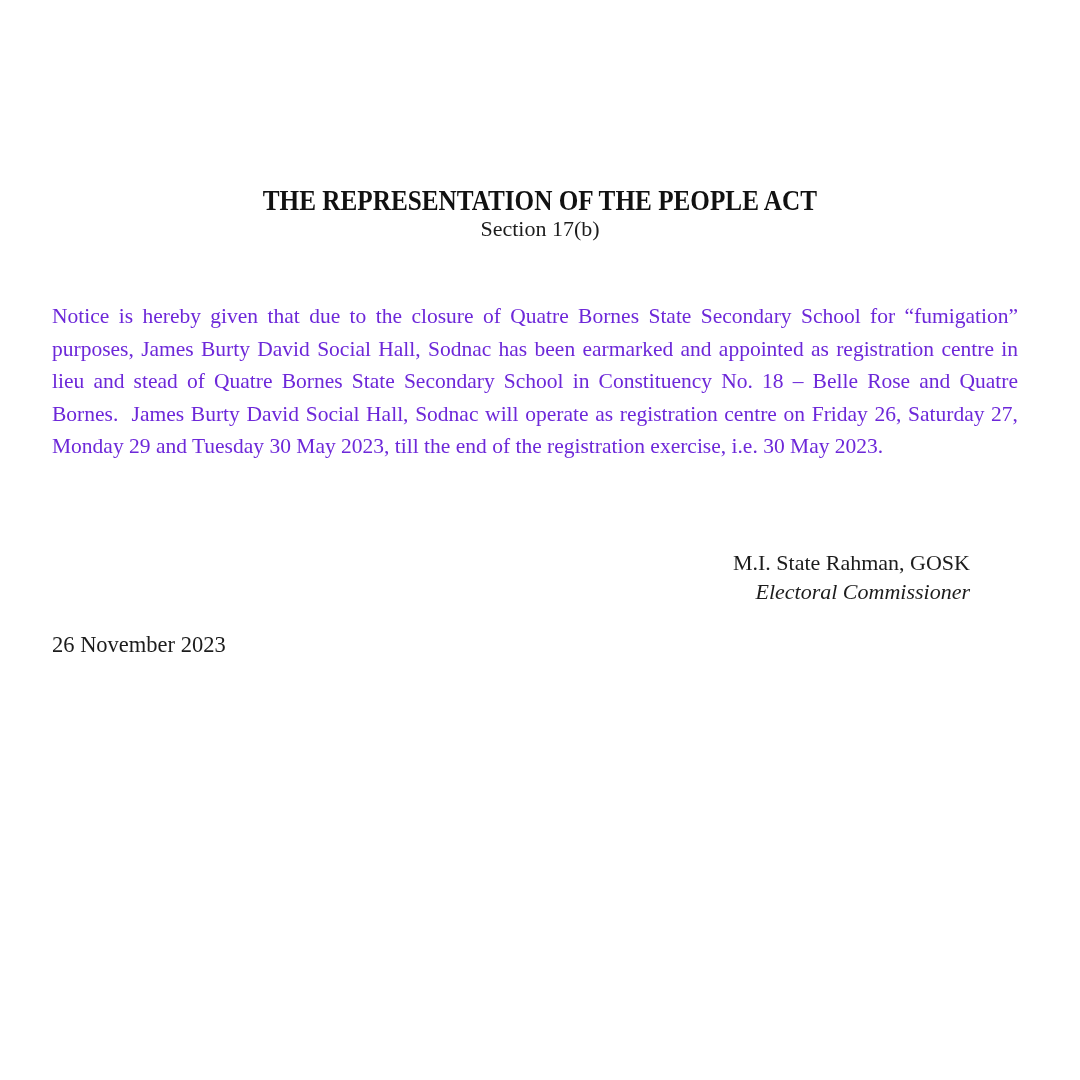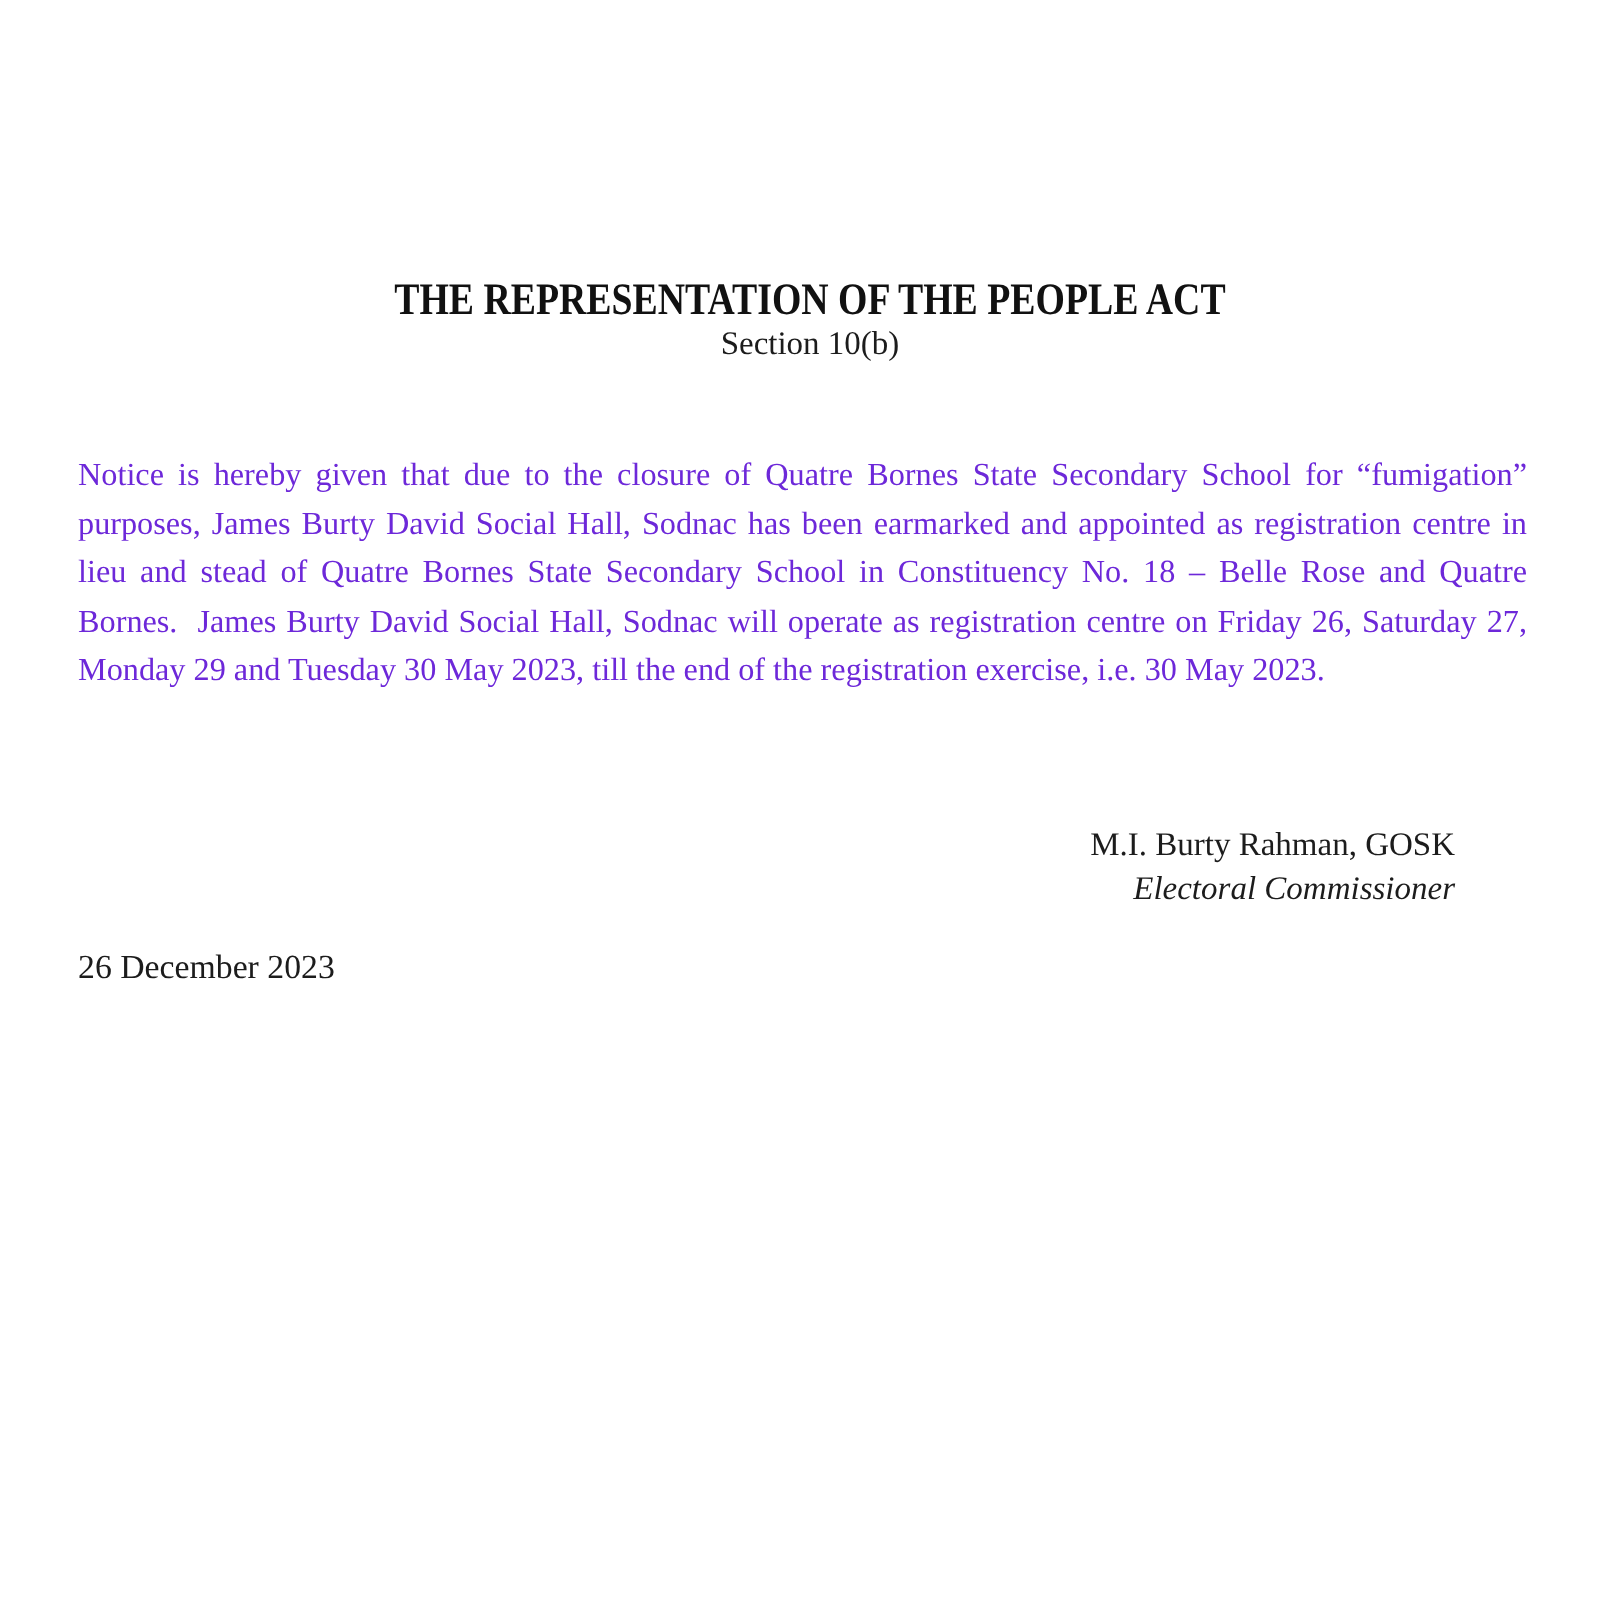--- a/index.html
+++ b/index.html
@@ -81,24 +81,24 @@
 </style>
 </head>
 <body>
 
 <div class="page">
 
   <div class="doc-title">
     <span class="condense">THE REPRESENTATION OF THE PEOPLE ACT</span>
   </div>
 
-  <div class="doc-section">Section 10(b)</div>
+  <div class="doc-section">Section 17(b)</div>
 
   <div class="doc-body">Notice is hereby given that due to the closure of Quatre Bornes State Secondary School for “fumigation” purposes, James Burty David Social Hall, Sodnac has been earmarked and appointed as registration centre in lieu and stead of Quatre Bornes State Secondary School in Constituency No. 18 – Belle Rose and Quatre Bornes.&nbsp; James Burty David Social Hall, Sodnac will operate as registration centre on Friday 26, Saturday 27, Monday 29 and Tuesday 30 May 2023, till the end of the registration exercise, i.e. 30 May 2023.</div>
 
   <div class="signature-block">
-    <div class="signatory-name">M.I. Burty Rahman, GOSK</div>
+    <div class="signatory-name">M.I. State Rahman, GOSK</div>
     <div class="signatory-title">Electoral Commissioner</div>
   </div>
 
-  <div class="doc-date">26 December 2023</div>
+  <div class="doc-date">26 November 2023</div>
 
 </div>
 
 </body></html>

